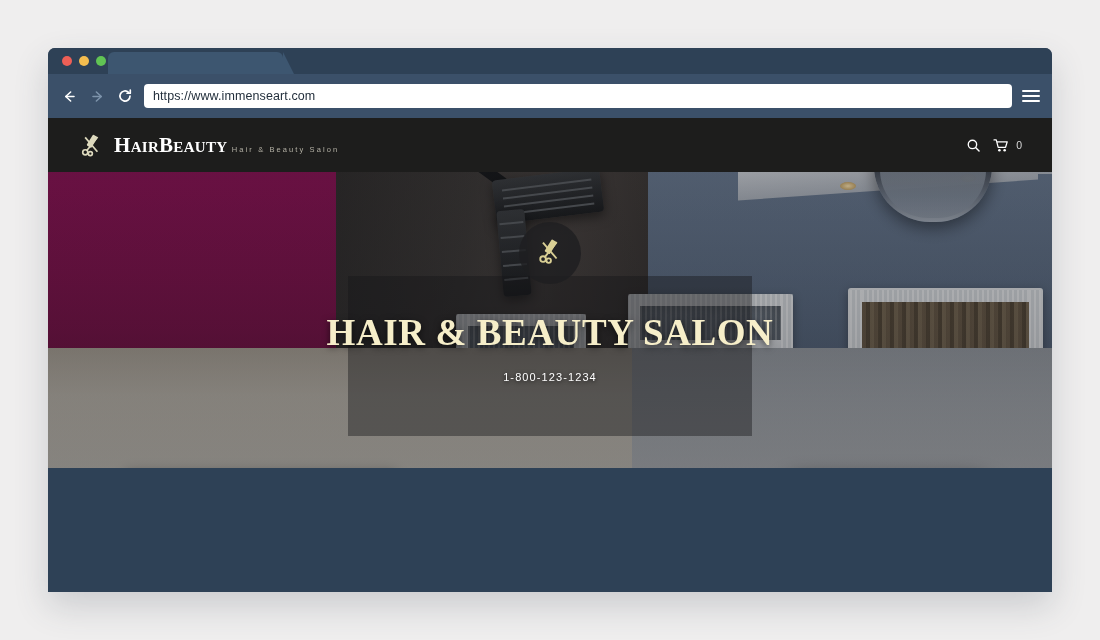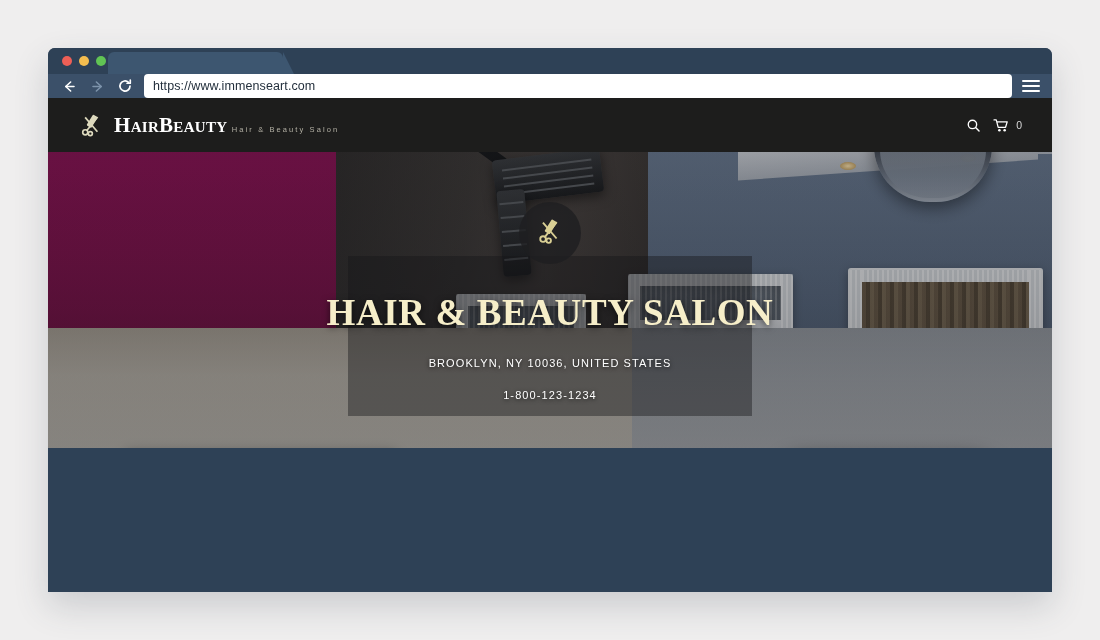--- a/index.html
+++ b/index.html
@@ -45,21 +45,21 @@
     content: ""; position: absolute;
     right: -11px; bottom: 0;
     width: 0; height: 0;
     border-bottom: 22px solid #3d5670;
     border-right: 11px solid transparent;
   }
 
   
   .toolbar {
     position: relative;
-    height: 24px;
+    height: 44px;
     background: #3b5069;
     display: flex;
     align-items: center;
     padding: 0 12px;
     gap: 10px;
   }
   .navbtn {
     width: 18px; height: 18px;
     display: flex; align-items: center; justify-content: center;
     color: #ffffff;
@@ -566,19 +566,18 @@
                 <path d="M8.5 7 L23 24"></path>
                 <circle cx="8.6" cy="24.6" r="3"></circle>
                 <circle cx="14.6" cy="26.2" r="2.4"></circle>
               </g>
               <path d="M23.2 6.6 L10.2 22.8" stroke="#d9cf94" stroke-width="2" fill="none"></path>
             </g>
           </svg>
         </span>
       </div>
       <h1 class="hero-title">HAIR &amp; BEAUTY SALON</h1>
-      <div class="hero-addr">BROOKLYN, NY 10036, UNITED STATES</div>
       <div class="hero-phone">1-800-123-1234</div>
     </div>
 
 
   </div>
 </div>
 
 </body></html>

